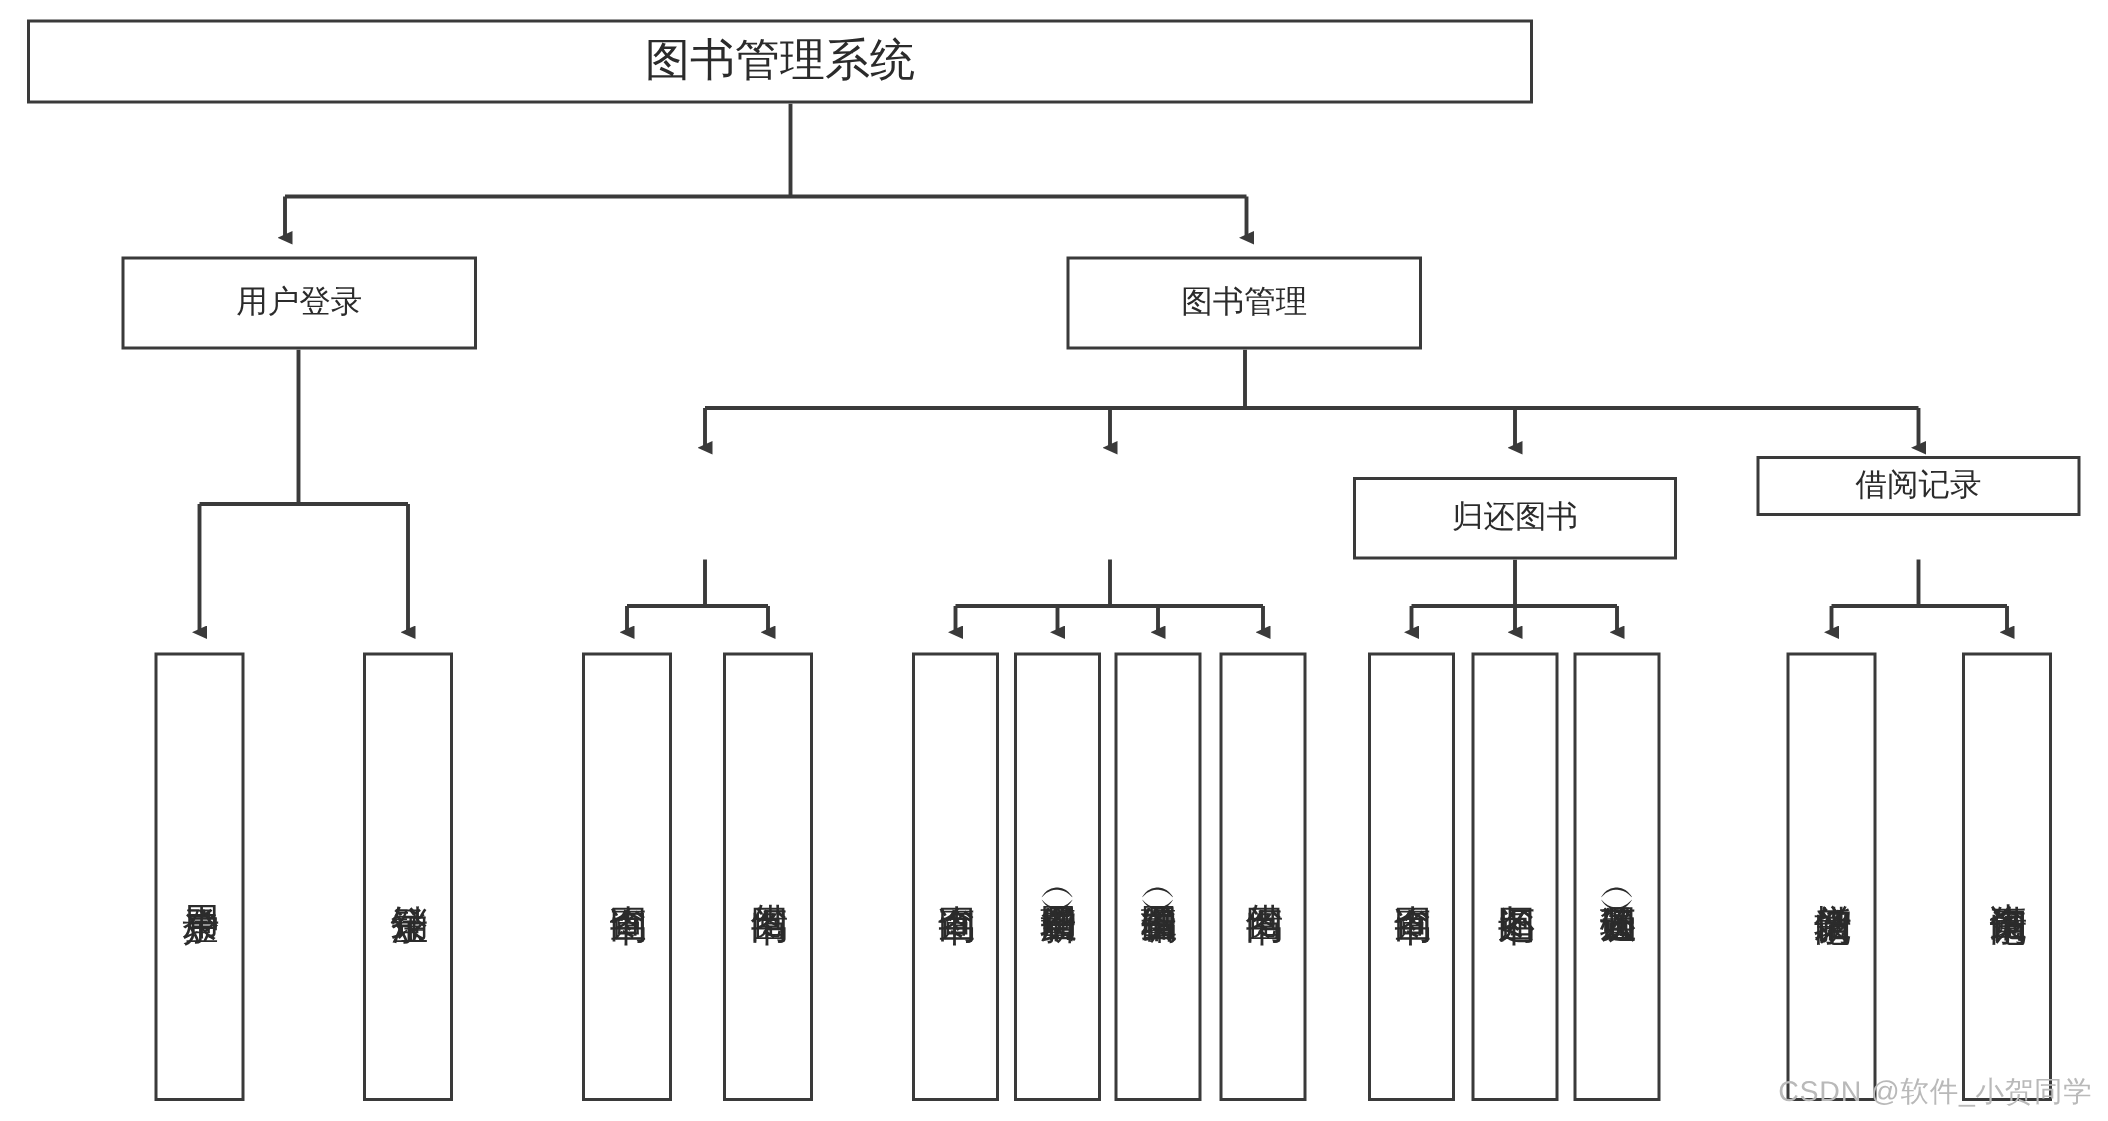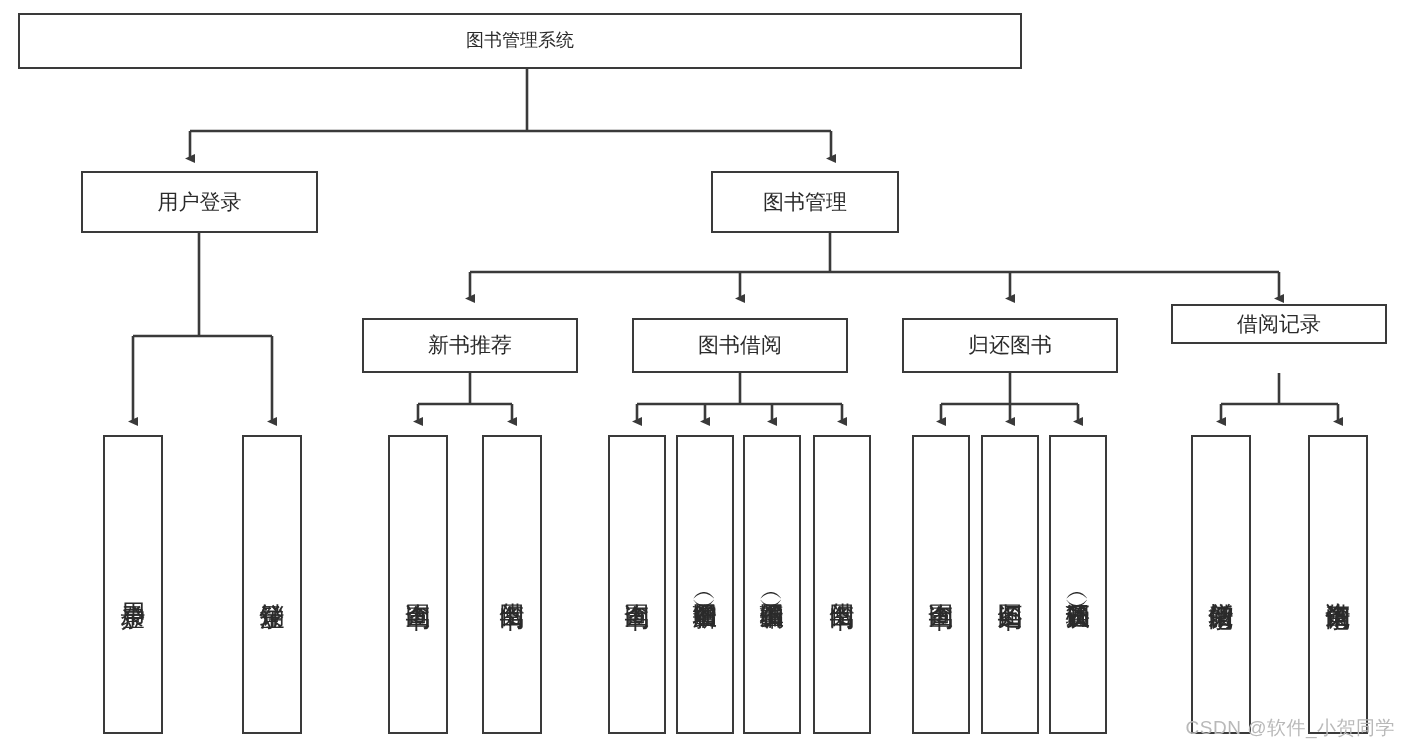--- a/index.html
+++ b/index.html
@@ -23,21 +23,21 @@
     color:#2b2b2b;
   }
   .node .label{
     display:block;
     text-align:center;
     line-height:1.08;
     white-space:nowrap;
   }
   
   .node.h .label{font-size:21px;}
-  .node.root .label{font-size:18px;}
+  .node.root .label{font-size:30px;}
   
   .node.v{
     align-items:center;
     justify-content:center;
     padding:4px 0;
   }
   .node.v .label{
     writing-mode:vertical-rl;
     text-orientation:upright;
     font-size:25px;
@@ -113,30 +113,24 @@
     </g>
   </svg>
 
   <div class="node h root" style="left:18px;top:13px;width:1004px;height:56px;">
     <span class="label">图书管理系统</span>
   </div>
 
   <div class="node h" style="left:81px;top:171px;width:237px;height:62px;">
     <span class="label">用户登录</span>
   </div>
-  <div class="node h" style="left:711px;top:171px;width:188px;height:62px;">
+  <div class="node h" style="left:711px;top:171px;width:237px;height:62px;">
     <span class="label">图书管理</span>
   </div>
 
-  <div class="node h" style="left:362px;top:318px;width:216px;height:55px;">
-    <span class="label">新书推荐</span>
-  </div>
-  <div class="node h" style="left:632px;top:318px;width:216px;height:55px;">
-    <span class="label">图书借阅</span>
-  </div>
   <div class="node h" style="left:902px;top:318px;width:216px;height:55px;">
     <span class="label">归还图书</span>
   </div>
   <div class="node h" style="left:1171px;top:304px;width:216px;height:40px;">
     <span class="label">借阅记录</span>
   </div>
 
   <div class="node v" style="left:103px;top:435px;width:60px;height:299px;">
     <span class="label">用户登录</span>
   </div>

